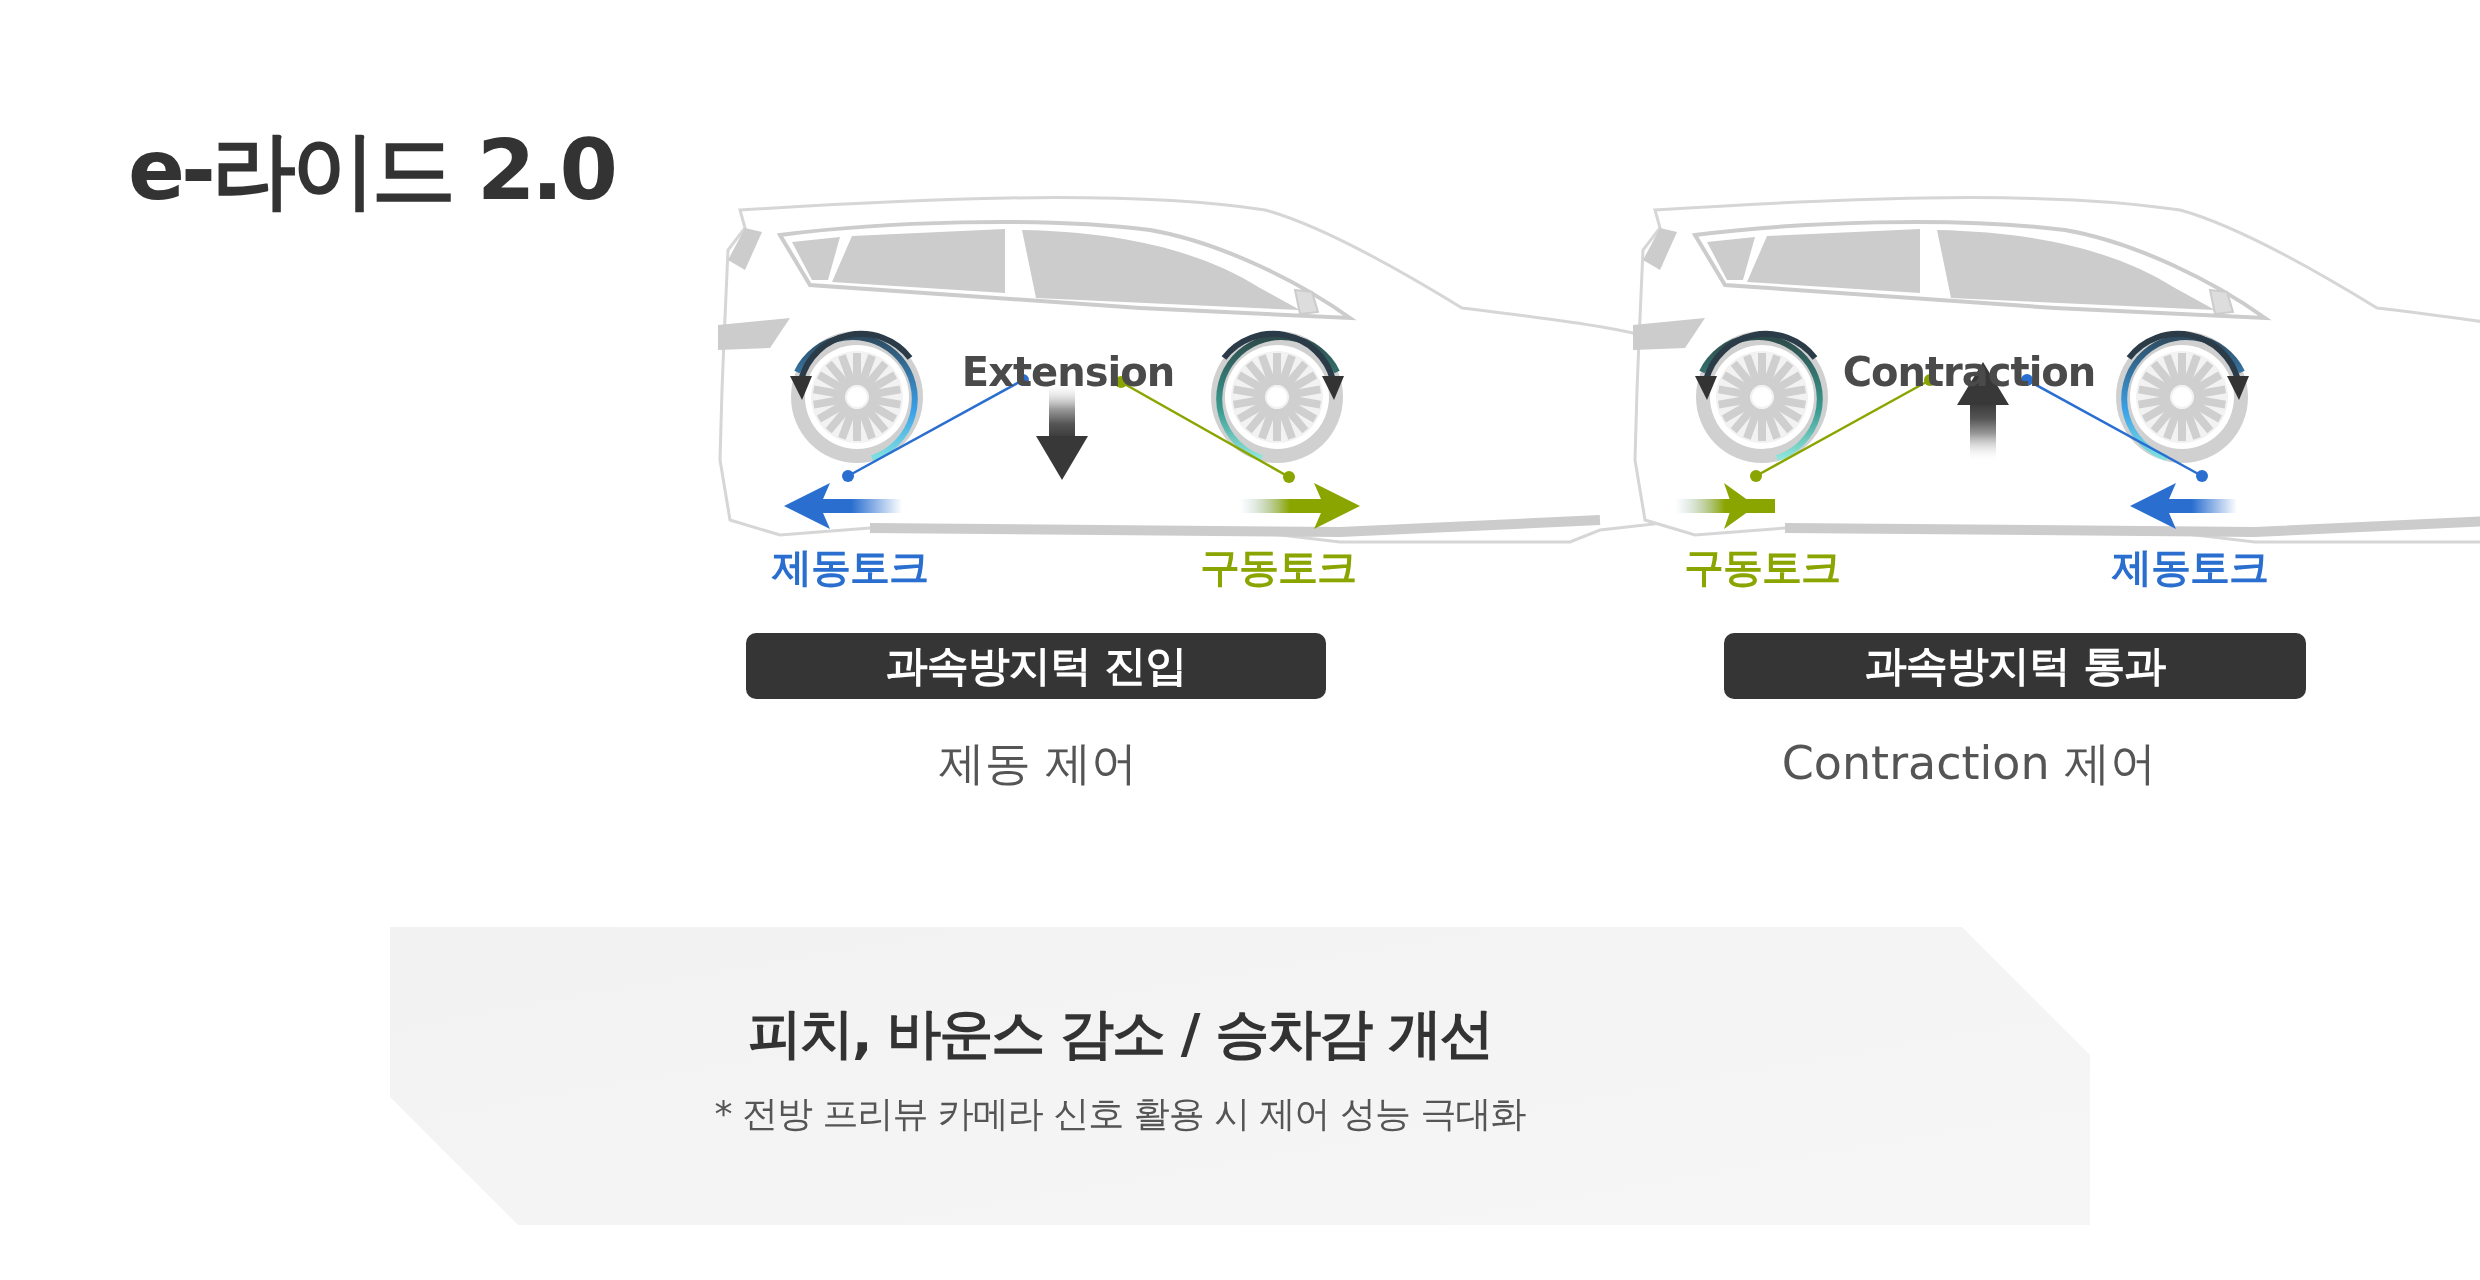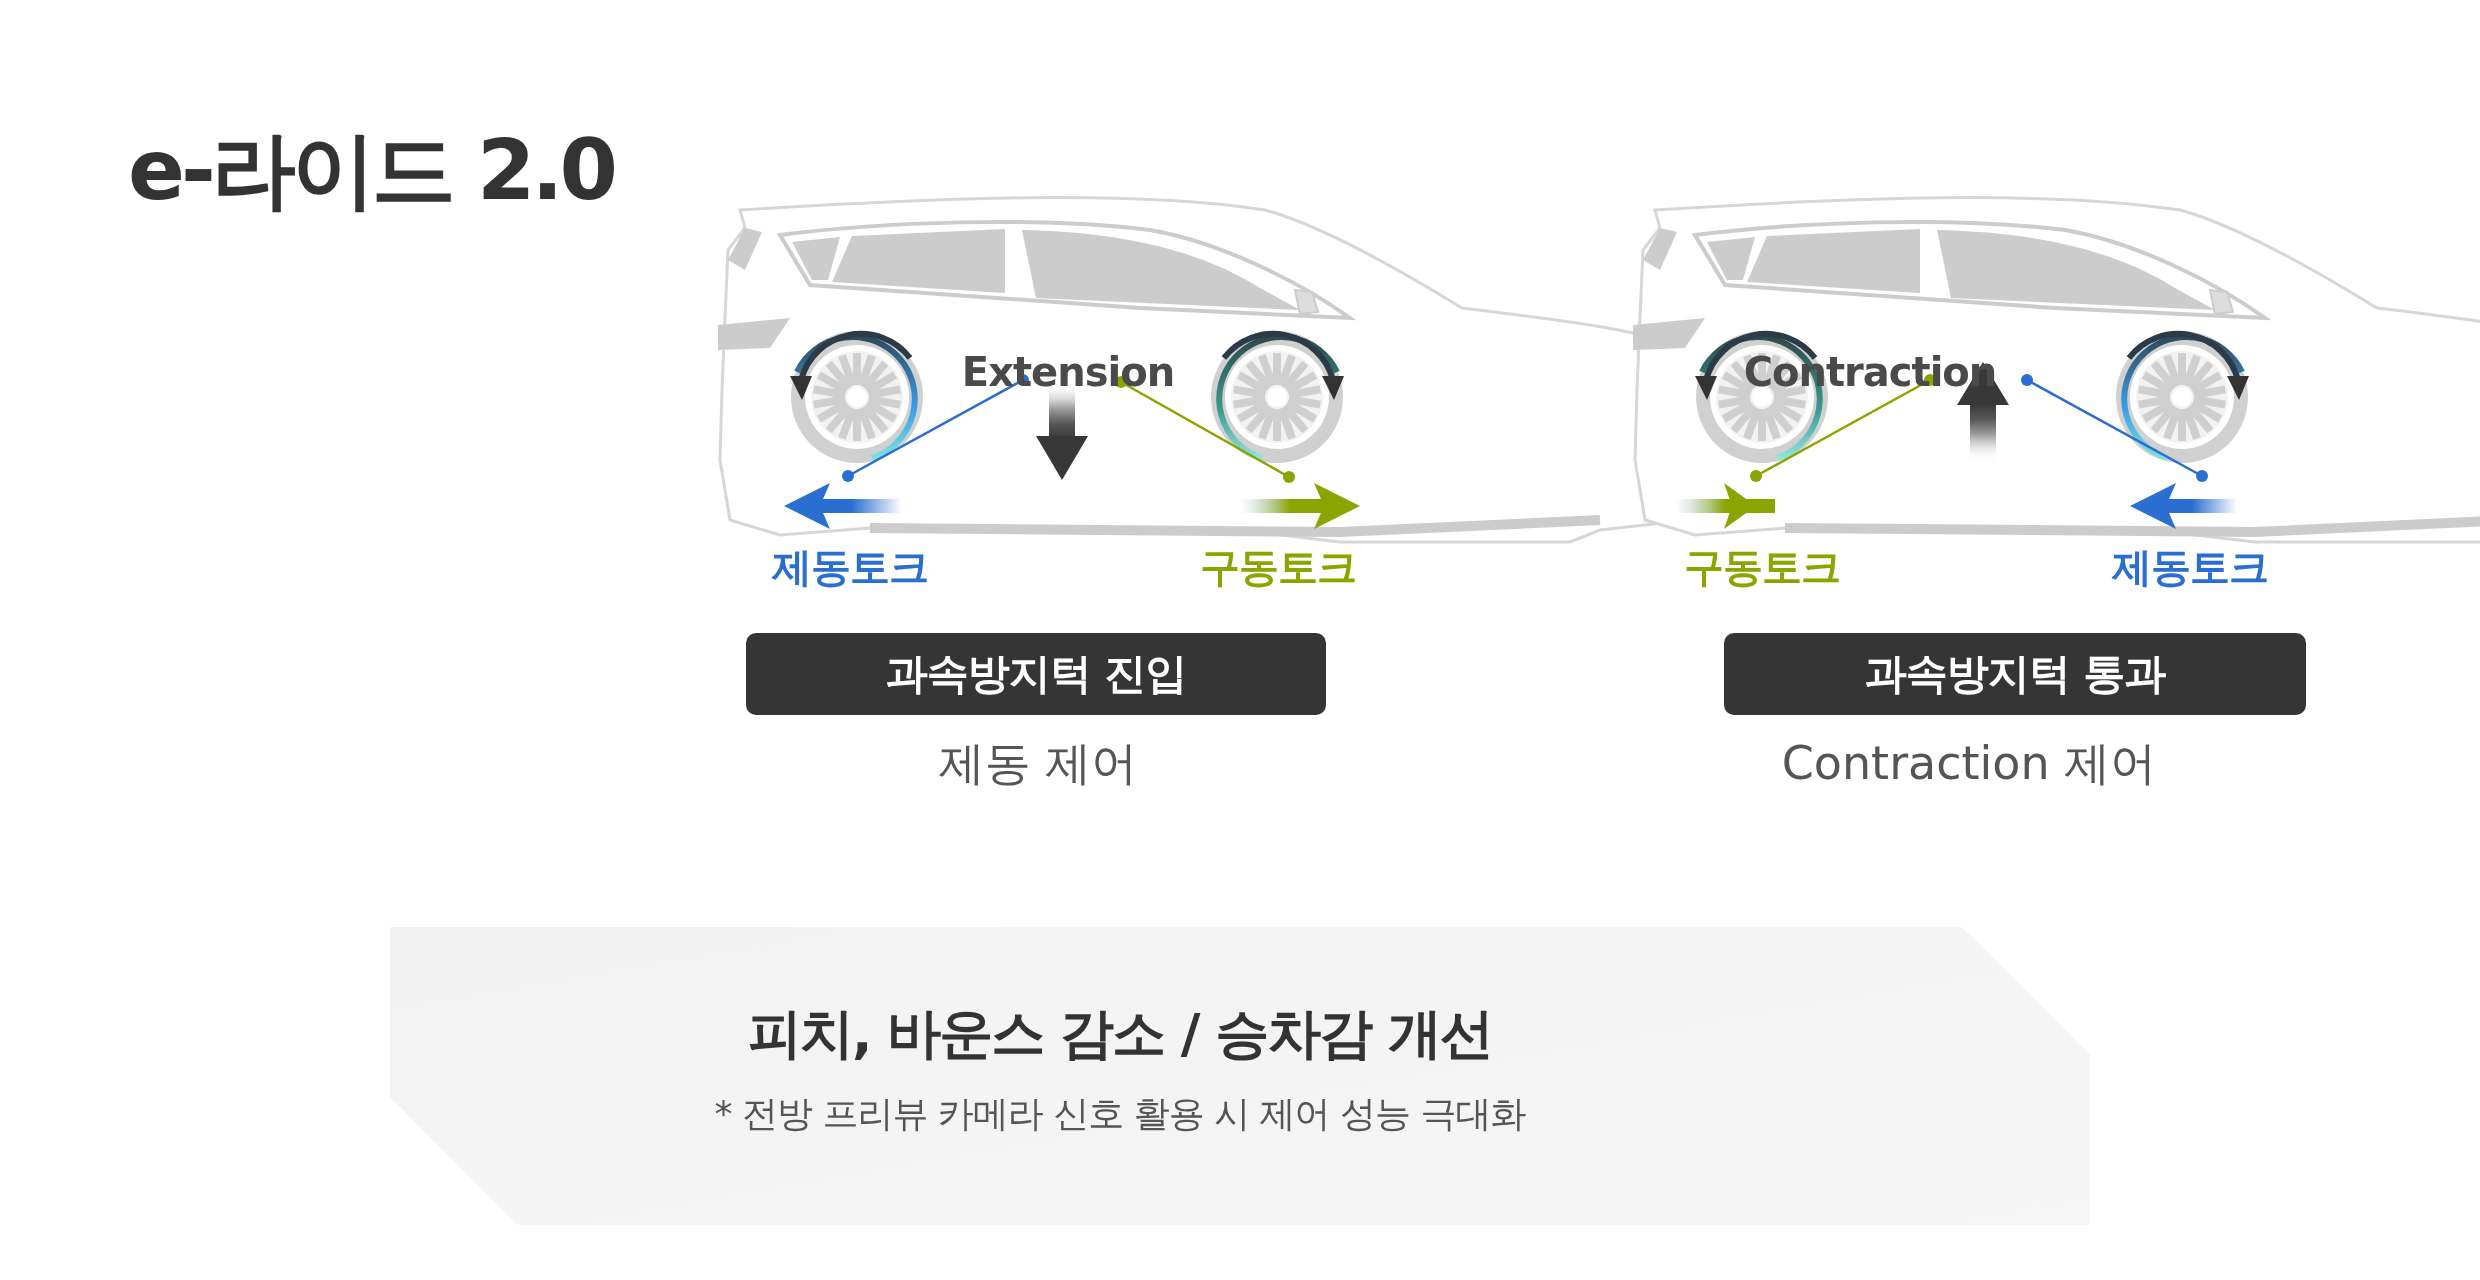--- a/index.html
+++ b/index.html
@@ -6,21 +6,21 @@
   body { width:2480px; height:1280px; position:relative; overflow:hidden;
          font-family:"DejaVu Sans","Liberation Sans",sans-serif; color:#333; }
   .title { position:absolute; left:128px; top:72px; font-size:84px; font-weight:bold;
            letter-spacing:-4px; color:#333333; line-height:1; }
   .stage { position:absolute; left:0; top:0; width:2480px; height:1280px; }
   .panel-bg { position:absolute; left:0; top:0; }
   .car-label { position:absolute; font-size:40px; font-weight:bold; color:#4a4a4a;
                letter-spacing:-1px; transform:translateX(-50%); white-space:nowrap;margin-top:37px; }
   .torque { position:absolute; font-size:40px; font-weight:bold; letter-spacing:-1px;
             transform:translateX(-50%); white-space:nowrap; }
-  .badge { position:absolute; height:82px; background:#353535; border-radius:10px;
+  .badge { position:absolute; height:66px; background:#353535; border-radius:10px;
            color:#ffffff; font-size:42px; font-weight:bold; display:flex;
            align-items:center; justify-content:center; letter-spacing:-1px; }
   .desc { position:absolute; font-size:46px; color:#555555; text-align:center;
           transform:translateX(-50%); line-height:66px; white-space:nowrap; }
   .summary-title { position:absolute; left:1120px; top:998px; transform:translateX(-50%);
                    font-size:54px; font-weight:bold; color:#333333; letter-spacing:-2px; white-space:nowrap; }
   .summary-note { position:absolute; left:1120px; top:1090px; transform:translateX(-50%);
                   font-size:36px; color:#555555; letter-spacing:-1px; white-space:nowrap; }
 </style>
 </head>
@@ -196,21 +196,21 @@
     <circle cx="2027" cy="380" r="6" fill="#2a6fd0"></circle>
     <circle cx="2202" cy="476" r="6" fill="#2a6fd0"></circle>
 
     <rect x="1675" y="499" width="100" height="14" fill="url(#greenRightGrad)"></rect>
     <polygon points="1756,506 1724,483 1732,506 1724,529" fill="#8aa500" transform="translate(0,0)"></polygon>
 
     <rect x="2155" y="499" width="82" height="14" fill="url(#blueLeftGrad)"></rect>
     <polygon points="2130,506 2176,483 2166,506 2176,529" fill="#2a6fd0"></polygon>
   </svg>
 
-  <div class="car-label" style="left:1870px; top:312px;">Contraction</div>
+  <div class="car-label" style="left:1969px; top:312px;">Contraction</div>
   <div class="torque" style="left:1762px; top:540px; color:#8aa500;">구동토크</div>
   <div class="torque" style="left:2190px; top:540px; color:#2a6fd0;">제동토크</div>
   <div class="badge" style="left:1724px; top:633px; width:582px;">과속방지턱 통과</div>
   <div class="desc" style="left:1969px; top:730px;">
     <div>Contraction 제어</div>
   </div>
 </div>
 
 <div class="summary-title">피치, 바운스 감소 / 승차감 개선</div>
 <div class="summary-note">* 전방 프리뷰 카메라 신호 활용 시 제어 성능 극대화</div>

